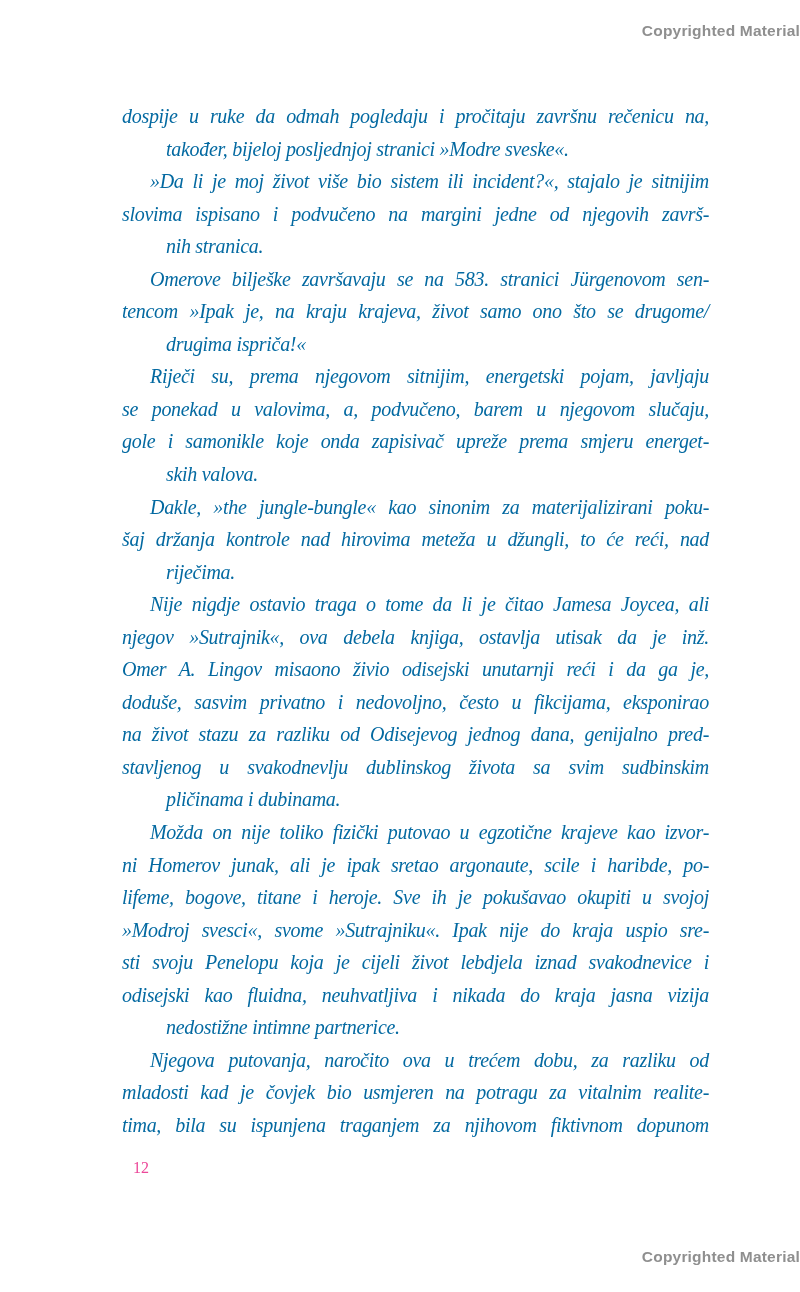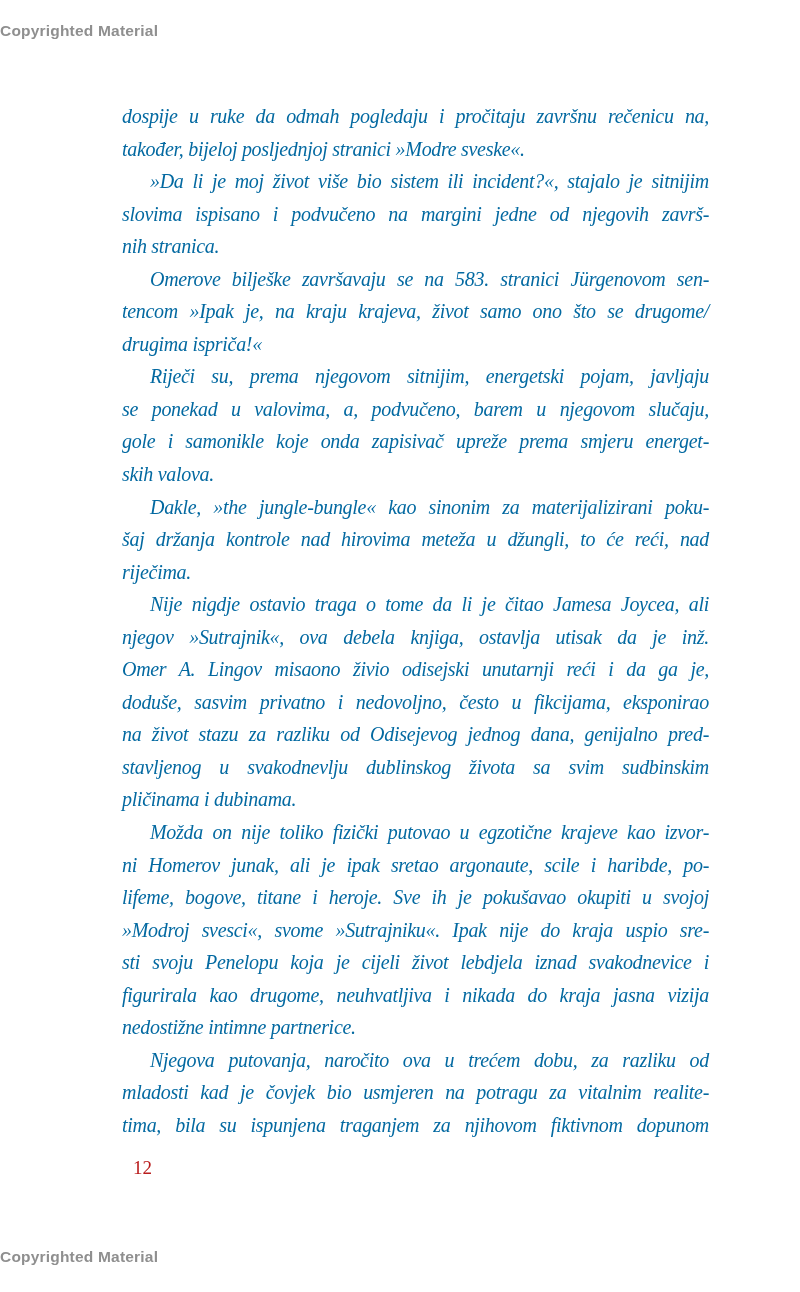--- a/index.html
+++ b/index.html
@@ -11,21 +11,21 @@
     position: relative;
     width: 800px;
     height: 1292px;
     overflow: hidden;
     font-family: "Liberation Serif", serif;
   }
   .copyright-banner {
     position: absolute;
     left: 0;
     width: 800px;
-    text-align: left;
+    text-align: right;
     font-family: "Liberation Sans", sans-serif;
     font-weight: 700;
     font-size: 15.5px;
     letter-spacing: 0.2px;
     color: #8f8f8f;
   }
   .copyright-banner.top { top: 22px; }
   .copyright-banner.bottom { top: 1248px; }
 
   .book-text {
@@ -40,31 +40,31 @@
     line-height: 32.55px;
     letter-spacing: -0.3px;
   }
   .paragraph { margin: 0; padding: 0; }
   .line {
     text-align: justify;
     text-align-last: justify;
     height: 32.55px;
     overflow: visible;
   }
-  .line.para-last { text-align-last: left; }
+  .line.para-last { text-align-last: left; margin-left: 44px; }
   .paragraph.indented .line.first { text-indent: 28px; }
 
   .page-number {
     position: absolute;
     left: 133px;
     top: 1157px;
     font-family: "Liberation Serif", serif;
-    font-size: 19px;
+    font-size: 16px;
     line-height: 22px;
-    color: #b91c1c;
+    color: #ec4899;
   }
 </style>
 </head>
 <body>
 
 <div class="copyright-banner top">Copyrighted Material</div>
 
 <div class="book-text">
     <div class="paragraph">
       <div class="line first">dospije u ruke da odmah pogledaju i pročitaju završnu rečenicu na,</div>
@@ -99,21 +99,21 @@
       <div class="line">na život stazu za razliku od Odisejevog jednog dana, genijalno pred-</div>
       <div class="line">stavljenog u svakodnevlju dublinskog života sa svim sudbinskim</div>
       <div class="line para-last">pličinama i dubinama.</div>
     </div>
     <div class="paragraph indented">
       <div class="line first">Možda on nije toliko fizički putovao u egzotične krajeve kao izvor-</div>
       <div class="line">ni Homerov junak, ali je ipak sretao argonaute, scile i haribde, po-</div>
       <div class="line">lifeme, bogove, titane i heroje. Sve ih je pokušavao okupiti u svojoj</div>
       <div class="line">»Modroj svesci«, svome »Sutrajniku«. Ipak nije do kraja uspio sre-</div>
       <div class="line">sti svoju Penelopu koja je cijeli život lebdjela iznad svakodnevice i</div>
-      <div class="line">figurirala kao drugome, neuhvatljiva i nikada do kraja jasna vizija</div>
+      <div class="line">odisejski kao fluidna, neuhvatljiva i nikada do kraja jasna vizija</div>
       <div class="line para-last">nedostižne intimne partnerice.</div>
     </div>
     <div class="paragraph indented">
       <div class="line first">Njegova putovanja, naročito ova u trećem dobu, za razliku od</div>
       <div class="line">mladosti kad je čovjek bio usmjeren na potragu za vitalnim realite-</div>
       <div class="line">tima, bila su ispunjena traganjem za njihovom fiktivnom dopunom</div>
     </div>
   </div>
 
 <div class="page-number">12</div>

